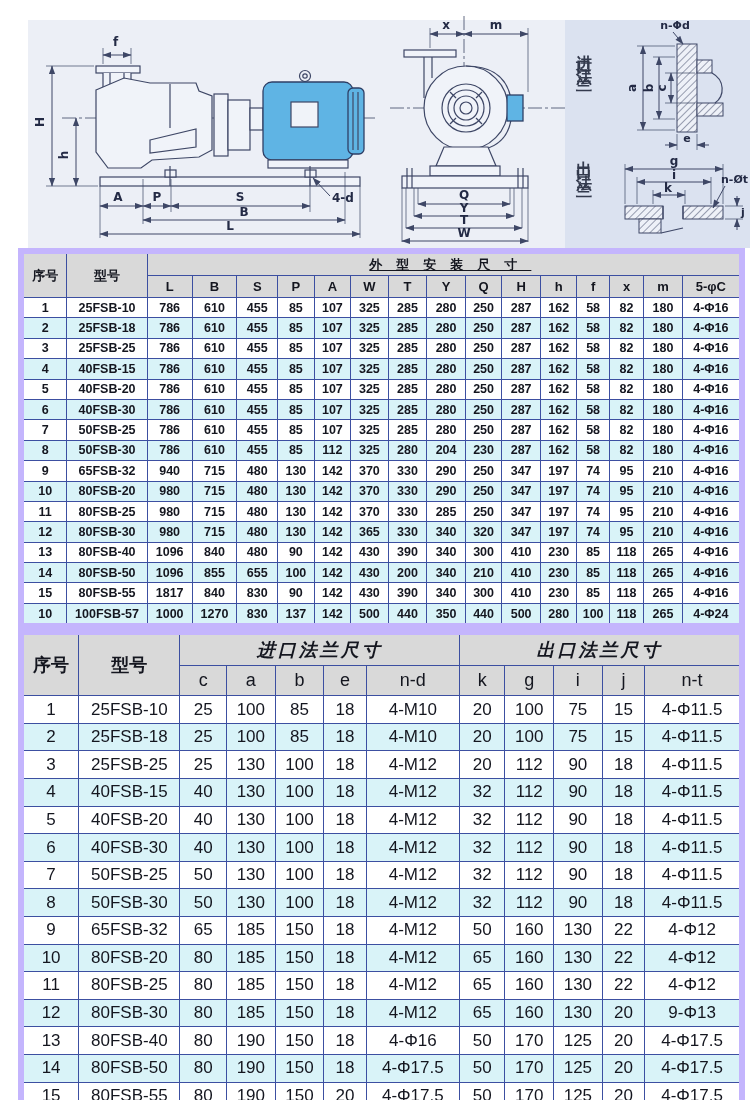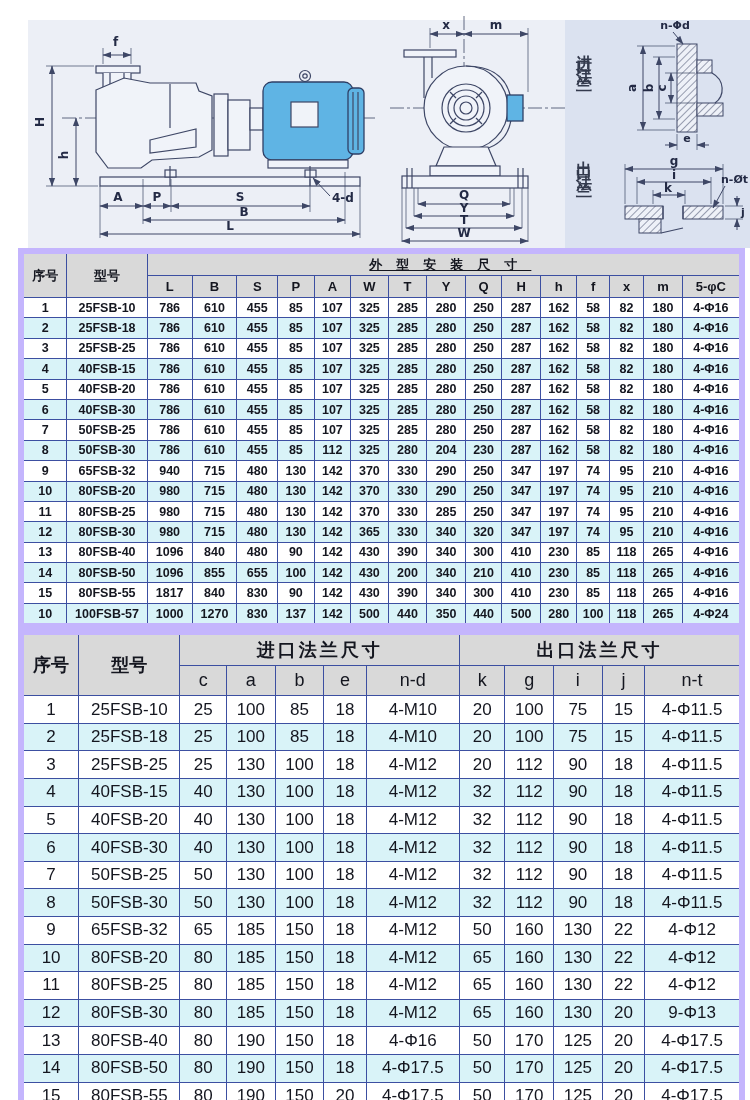--- a/index.html
+++ b/index.html
@@ -42,21 +42,21 @@
   
   .t1{width:727px;font-size:12.5px;}
   .t1 th{font-weight:bold;height:19px;font-size:13px;}
   .t1 td{height:17.4px;font-weight:bold;font-size:12.5px;}
   .t1 .group{letter-spacing:14px;text-indent:14px;text-decoration:underline;}
   
   .t2{width:727px;font-size:17px;}
   .t2 thead tr:first-child th{height:28px;font-size:18px;font-weight:bold;}
   .t2 thead tr:last-child th{height:27px;font-size:18px;font-weight:normal;}
   .t2 th.rowspan2{font-weight:bold;}
-  .t2 .group{letter-spacing:3px;}
+  .t2 .group{letter-spacing:3px;font-style:italic;}
   .t2 td{height:24.6px;font-weight:normal;}
 </style>
 </head>
 <body>
 
 <svg width="0" height="0" style="position:absolute">
   <defs>
     <marker id="ar-e" markerWidth="9" markerHeight="7" refX="8" refY="3.5" orient="auto">
       <path d="M0,0.4 L8.6,3.5 L0,6.6 z" fill="#3e4766"></path>
     </marker>

